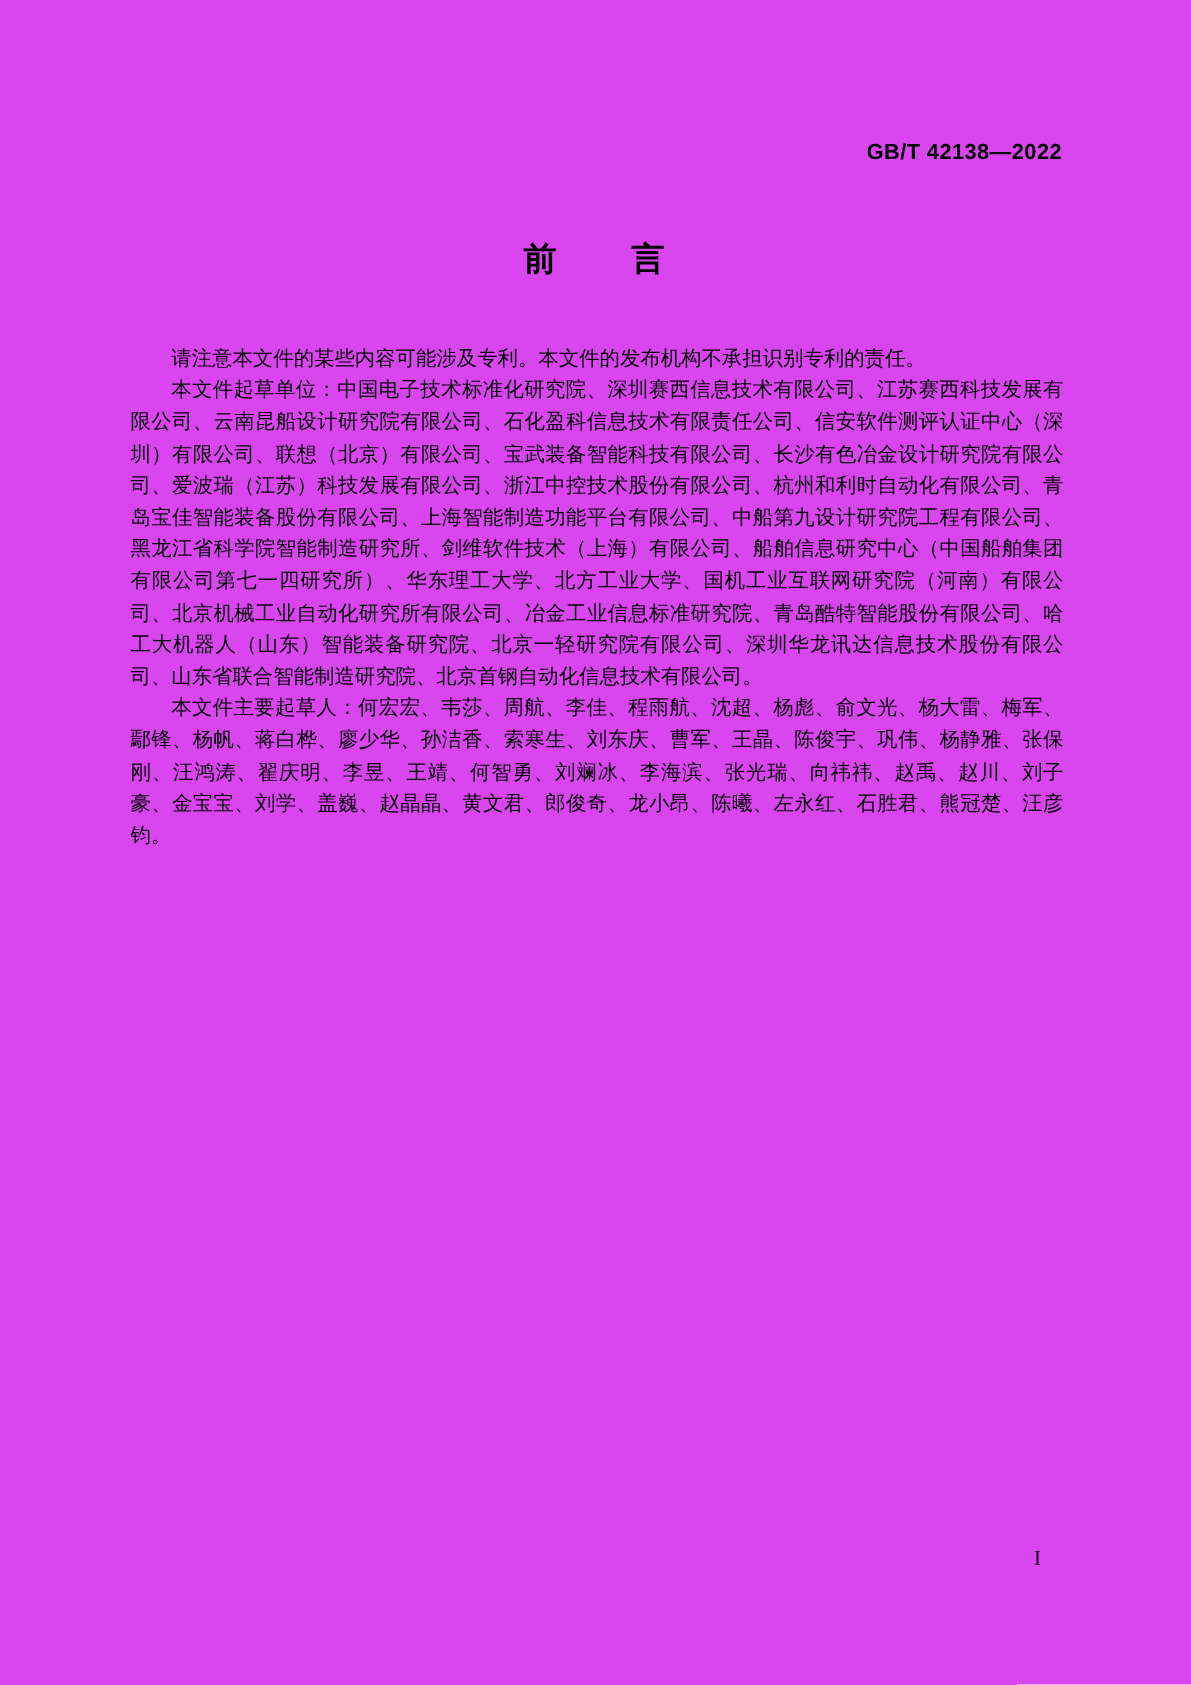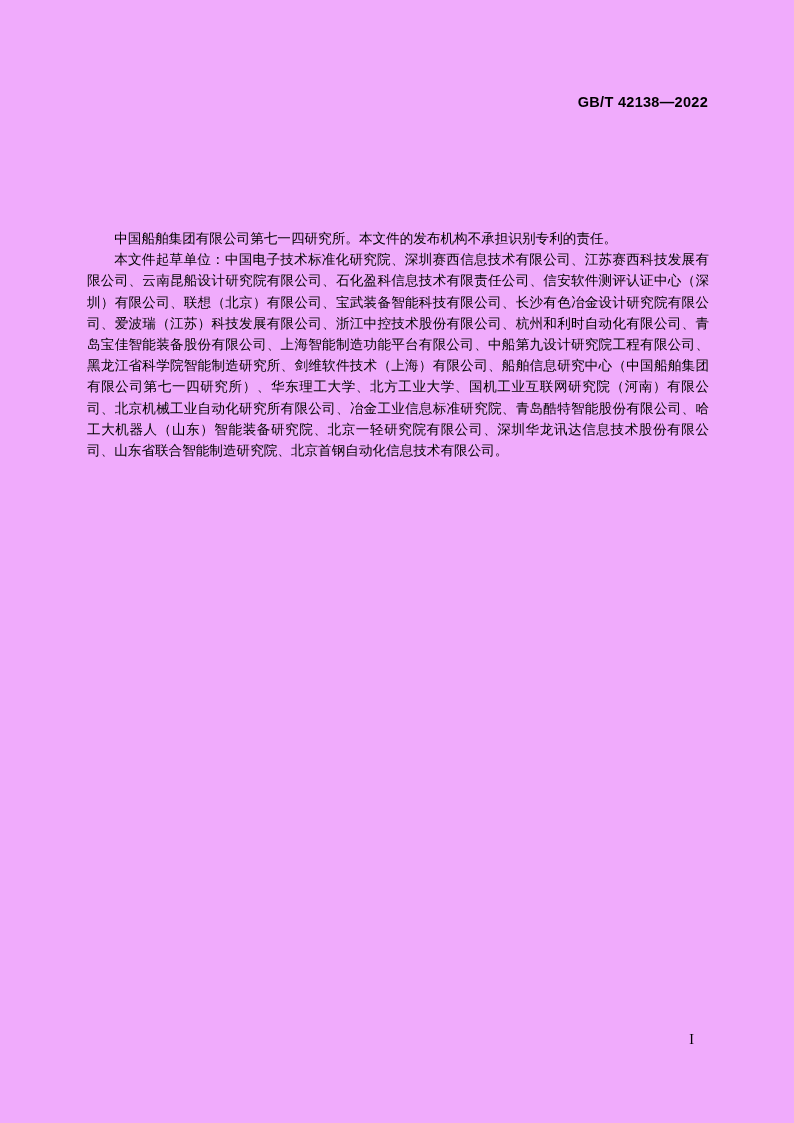--- a/index.html
+++ b/index.html
@@ -4,21 +4,21 @@
 <style>
   * { margin: 0; padding: 0; box-sizing: border-box; }
   html, body {
     background: #ffffff;
     font-family: "Liberation Serif", "DejaVu Serif", serif;
   }
   .page {
     position: relative;
     width: 794px;
     height: 1123px;
-    background: #f0abfc;
+    background: #d946ef;
     overflow: hidden;
   }
   .doc-number {
     position: absolute;
     top: 94px;
     right: 86px;
     font-family: "Liberation Sans", "DejaVu Sans", sans-serif;
     font-weight: bold;
     font-size: 14.5px;
     color: #000000;
@@ -59,21 +59,23 @@
     color: #000000;
   }
 </style>
 </head>
 <body>
 
 <div class="page">
 
   <div class="doc-number">GB/T 42138—2022</div>
 
+  <div class="page-title">前　　言</div>
 
   <div class="content">
-    <p>中国船舶集团有限公司第七一四研究所。本文件的发布机构不承担识别专利的责任。</p>
+    <p>请注意本文件的某些内容可能涉及专利。本文件的发布机构不承担识别专利的责任。</p>
     <p>本文件起草单位：中国电子技术标准化研究院、深圳赛西信息技术有限公司、江苏赛西科技发展有限公司、云南昆船设计研究院有限公司、石化盈科信息技术有限责任公司、信安软件测评认证中心（深圳）有限公司、联想（北京）有限公司、宝武装备智能科技有限公司、长沙有色冶金设计研究院有限公司、爱波瑞（江苏）科技发展有限公司、浙江中控技术股份有限公司、杭州和利时自动化有限公司、青岛宝佳智能装备股份有限公司、上海智能制造功能平台有限公司、中船第九设计研究院工程有限公司、黑龙江省科学院智能制造研究所、剑维软件技术（上海）有限公司、船舶信息研究中心（中国船舶集团有限公司第七一四研究所）、华东理工大学、北方工业大学、国机工业互联网研究院（河南）有限公司、北京机械工业自动化研究所有限公司、冶金工业信息标准研究院、青岛酷特智能股份有限公司、哈工大机器人（山东）智能装备研究院、北京一轻研究院有限公司、深圳华龙讯达信息技术股份有限公司、山东省联合智能制造研究院、北京首钢自动化信息技术有限公司。</p>
+    <p>本文件主要起草人：何宏宏、韦莎、周航、李佳、程雨航、沈超、杨彪、俞文光、杨大雷、梅军、鄢锋、杨帆、蒋白桦、廖少华、孙洁香、索寒生、刘东庆、曹军、王晶、陈俊宇、巩伟、杨静雅、张保刚、汪鸿涛、翟庆明、李昱、王靖、何智勇、刘斓冰、李海滨、张光瑞、向祎祎、赵禹、赵川、刘子豪、金宝宝、刘学、盖巍、赵晶晶、黄文君、郎俊奇、龙小昂、陈曦、左永红、石胜君、熊冠楚、汪彦钧。</p>
   </div>
 
   <div class="page-number">I</div>
 
 </div>
 
 </body></html>

